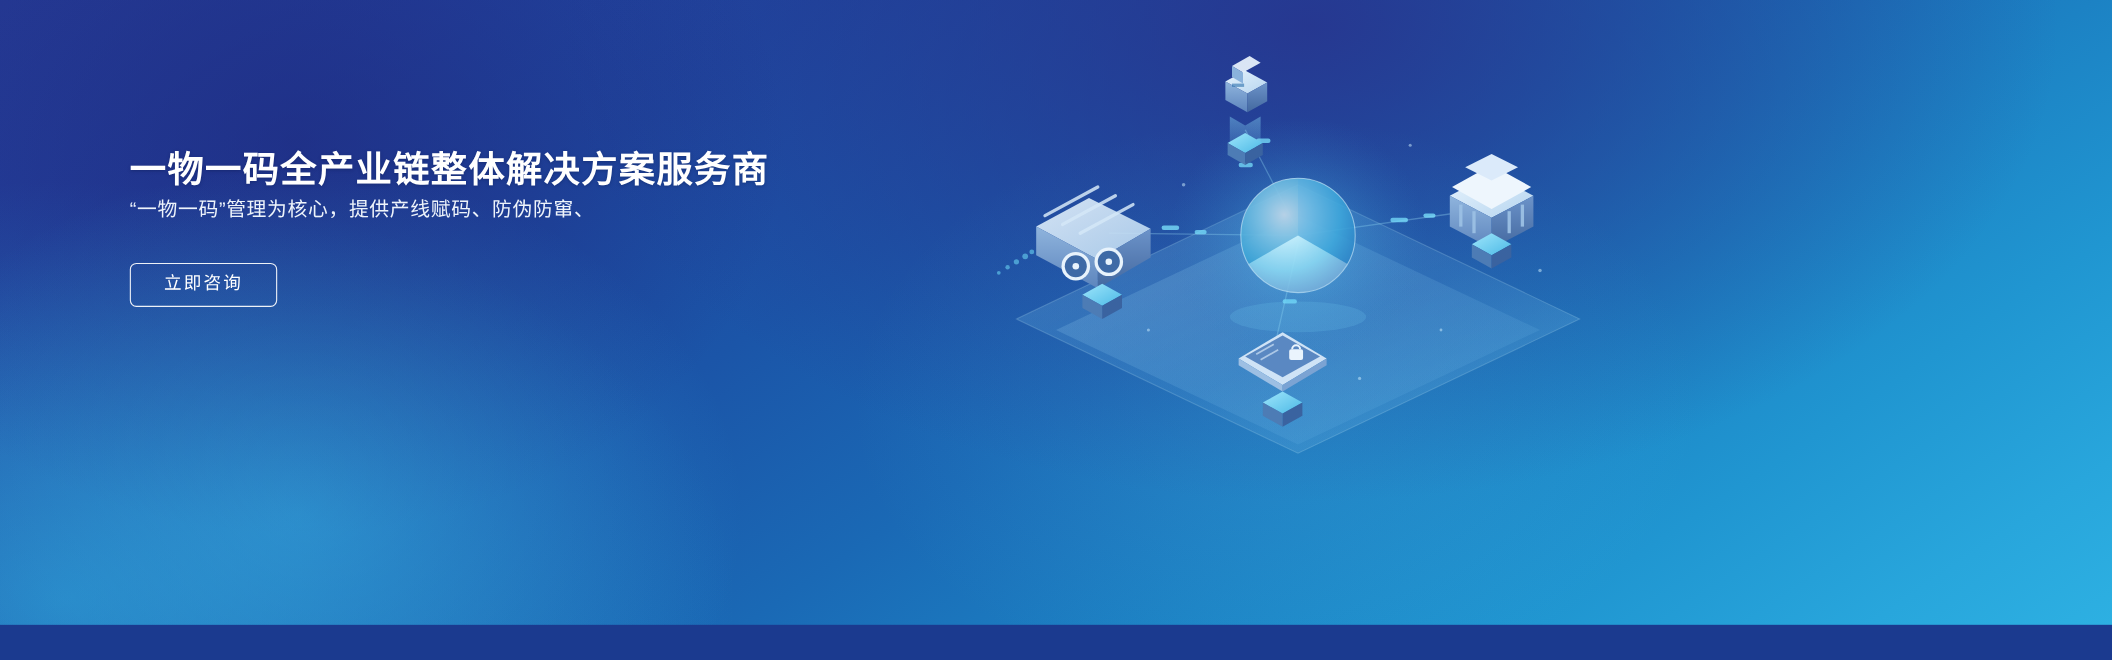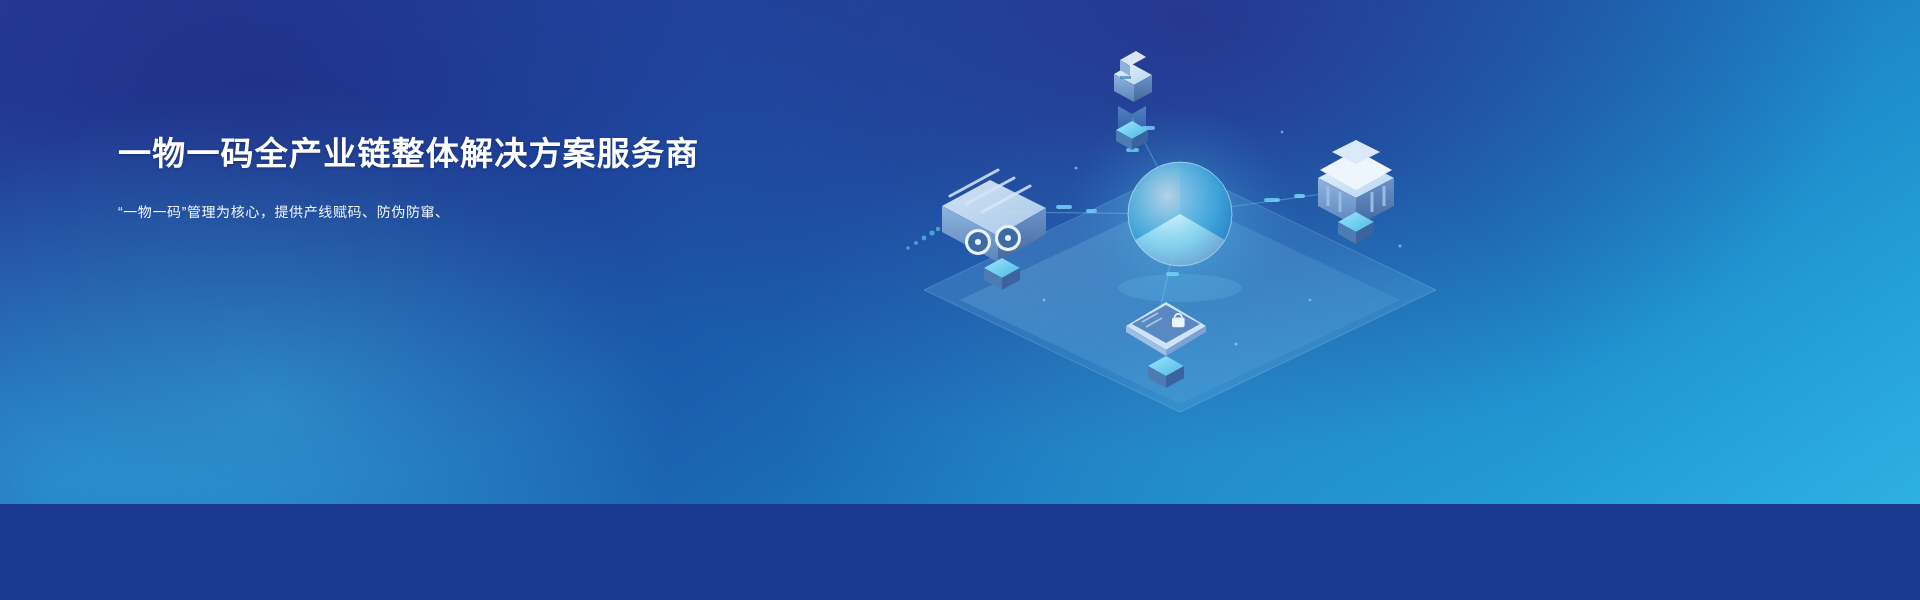--- a/index.html
+++ b/index.html
@@ -4,21 +4,21 @@
 <style>
   * { margin:0; padding:0; box-sizing:border-box; }
   html,body { width:1920px; height:600px; overflow:hidden; }
   body {
     font-family:"Liberation Sans","DejaVu Sans",sans-serif;
     background:#1b3a8f;
   }
 
   #banner {
     position:relative;
-    width:1920px; height:504px;
+    width:1920px; height:568px;
     overflow:hidden;
     background:
       radial-gradient(ellipse 1100px 700px at 62% 4%, rgba(40,50,140,0.85) 0%, rgba(40,50,140,0) 62%),
       radial-gradient(ellipse 900px 560px at 3% 96%, rgba(45,175,225,0.55) 0%, rgba(45,175,225,0) 68%),
       linear-gradient(146deg,
         #253b96 0%,
         #22409c 14%,
         #1e479f 27%,
         #1b55a8 41%,
         #1a69b5 55%,
@@ -49,23 +49,22 @@
   #headline {
     color:#ffffff;
     font-size:33px;
     font-weight:bold;
     letter-spacing:1.2px;
     line-height:1.2;
     white-space:nowrap;
     text-shadow:0 1px 3px rgba(10,24,70,0.35);
   }
   #subcopy {
-    margin-top:22px;
     color:#eef4fb;
-    font-size:14px;
+    font-size:18px;
     line-height:33px;
     letter-spacing:0.6px;
     font-weight:400;
   }
   #subcopy .sub-line { display:block; white-space:nowrap; }
 
   #cta {
     display:inline-block;
     margin-top:32px;
     padding:0 30px;
@@ -99,20 +98,21 @@
   <div class="bloom mid"></div>
 
   <div id="copy">
 
     <h1 id="headline">一物一码全产业链整体解决方案服务商</h1>
 
     <div id="subcopy">
       <span class="sub-line">“一物一码”管理为核心，提供产线赋码、防伪防窜、</span>
     </div>
 
+    <button id="cta">立即咨询</button>
   </div>
 
   <div id="art">
     <svg viewBox="0 0 620 600" xmlns="http://www.w3.org/2000/svg">
       <defs>
         <linearGradient id="plat" x1="0" y1="0" x2="1" y2="1">
           <stop offset="0%" stop-color="#7fc3ea" stop-opacity="0.30"></stop>
           <stop offset="55%" stop-color="#5aa6de" stop-opacity="0.18"></stop>
           <stop offset="100%" stop-color="#8fd4f2" stop-opacity="0.28"></stop>
         </linearGradient>

